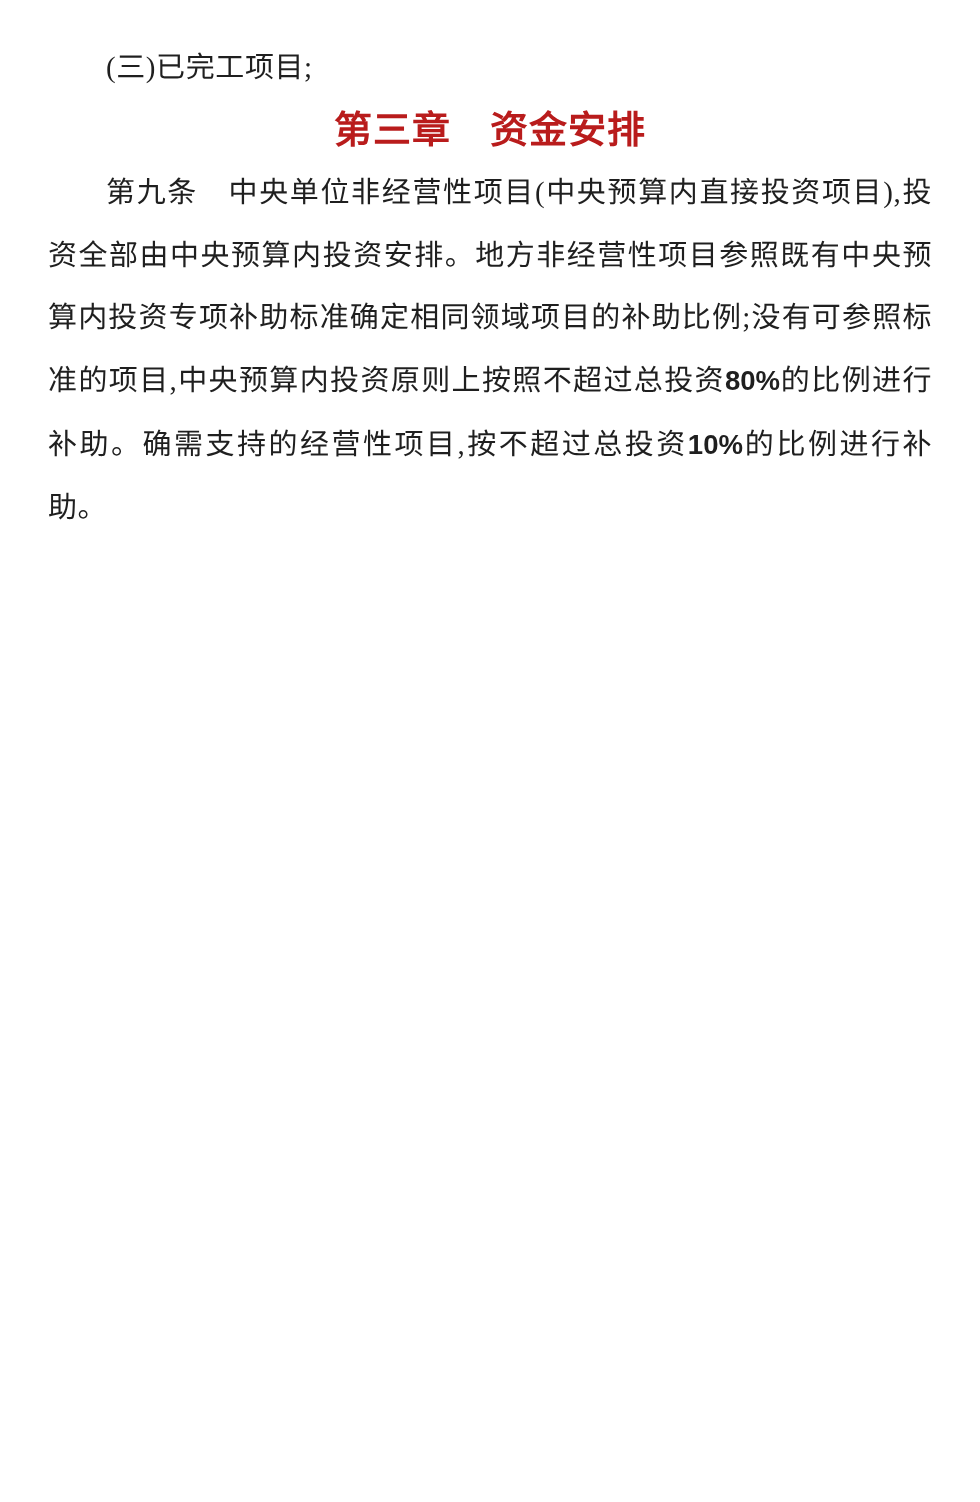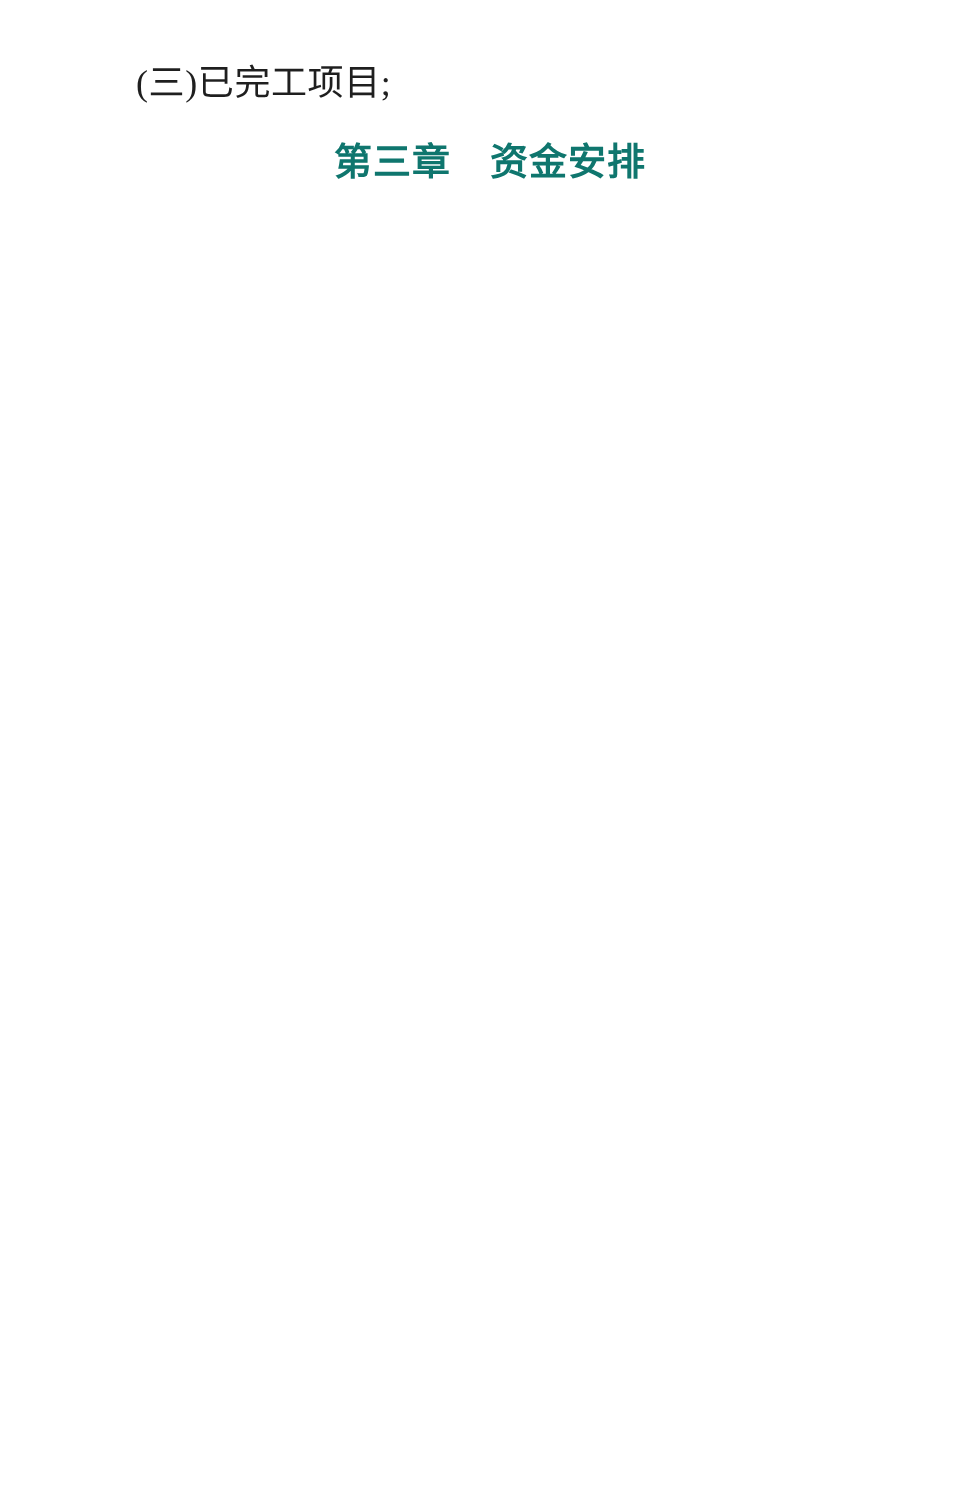--- a/index.html
+++ b/index.html
@@ -15,45 +15,46 @@
   .page {
     box-sizing: border-box;
     width: 980px;
     height: 1502px;
     padding: 36px 48px 0 48px;
     background: #ffffff;
     color: #1f1f1f;
     font-family: "Liberation Serif", serif;
   }
   .paragraph {
-    margin: 16px;
-    font-size: 36px;
+    margin: 0;
+    font-size: 29px;
     line-height: 62.6px;
     letter-spacing: 0.6px;
     text-align: justify;
     text-justify: inter-ideograph;
     text-indent: 2em;
     font-weight: 400;
   }
   .chapter-heading {
     margin: 0;
     font-size: 38px;
     line-height: 62.6px;
     font-weight: bold;
     font-family: "Liberation Sans", sans-serif;
-    color: #0f766e;
+    color: #b91c1c;
     text-align: center;
     letter-spacing: 1px;
   }
   .num {
     font-family: "Liberation Sans", sans-serif;
     font-weight: bold;
     font-size: 0.95em;
     letter-spacing: 0;
   }
 </style>
 </head>
 <body>
 
 <div class="page" id="doc-root">
     <p class="paragraph">(三)已完工项目;</p>
     <h2 class="chapter-heading">第三章　资金安排</h2>
+    <p class="paragraph">第九条　中央单位非经营性项目(中央预算内直接投资项目),投资全部由中央预算内投资安排。地方非经营性项目参照既有中央预算内投资专项补助标准确定相同领域项目的补助比例;没有可参照标准的项目,中央预算内投资原则上按照不超过总投资<span class="num">80%</span>的比例进行补助。确需支持的经营性项目,按不超过总投资<span class="num">10%</span>的比例进行补助。</p>
   </div>
 
 </body></html>

